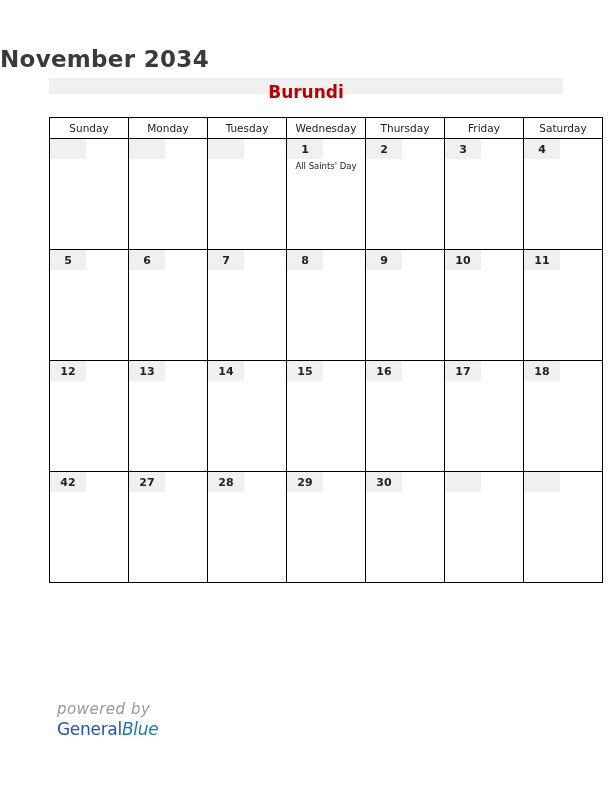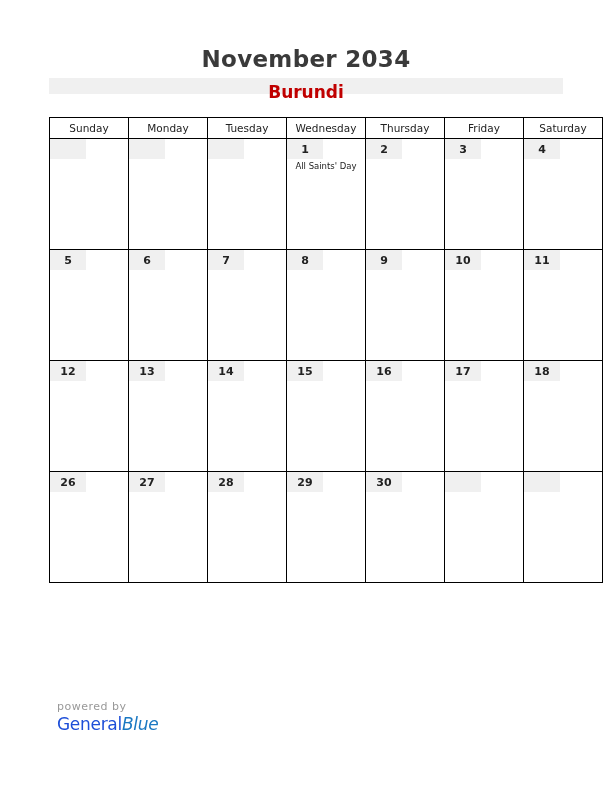--- a/index.html
+++ b/index.html
@@ -1,28 +1,28 @@
 <!DOCTYPE html>
 <html><head>
 <meta charset="utf-8">
 <style>
   html, body { margin:0; padding:0; background:#ffffff; }
   body { width:612px; height:792px; position:relative; font-family:"DejaVu Sans", sans-serif; color:#222; overflow:hidden; }
-  .title { position:absolute; top:46px; left:0; width:612px; text-align:center; font-size:23px; font-weight:bold; color:#3a3a3a; letter-spacing:0.3px; }
+  .title { position:absolute; top:46px; left:0; width:612px; font-size:23px; font-weight:bold; color:#3a3a3a; letter-spacing:0.3px; }
   .country-bar { position:absolute; top:78px; left:49px; width:514px; height:16px; background:#f0f0f0; }
   .country { display:block; text-align:center; line-height:29px; font-size:17px; font-weight:bold; color:#c00000; }
   table.cal { position:absolute; top:117px; left:49px; border-collapse:collapse; table-layout:fixed; width:554px; }
   table.cal th, table.cal td { border:1.3px solid #000; padding:0; }
   table.cal th { height:20px; font-weight:normal; font-size:10.5px; color:#222; text-align:center; }
   table.cal td { height:110px; vertical-align:top; position:relative; }
   .daynum { display:block; width:36px; height:20px; background:#f0f0f0; font-weight:bold; font-size:11px; line-height:22px; text-align:center; color:#222; }
   .daynum.empty { color:transparent; }
   .holiday { display:block; font-size:8.5px; text-align:center; margin-top:2px; color:#222; }
   .footer { position:absolute; top:700px; left:57px; }
-  .powered { font-size:11px; color:#999; letter-spacing:0.5px; }
+  .powered { font-size:15px; color:#999; letter-spacing:0.5px;font-style:italic; }
   .brand { font-size:17px; margin-top:1px; letter-spacing:-0.3px; }
   .brand .g { color:#1d4ed8; }
   .brand .b { color:#1a78c2;font-style:italic; }
 </style>
 </head>
 <body>
 
 <div class="title">November 2034</div>
 <div class="country-bar">
   <span class="country">Burundi</span>
@@ -106,21 +106,21 @@
         </td>
         <td>
           <span class="daynum">17</span>
         </td>
         <td>
           <span class="daynum">18</span>
         </td>
       </tr>
       <tr>
         <td>
-          <span class="daynum">26</span>
+          <span class="daynum">42</span>
         </td>
         <td>
           <span class="daynum">27</span>
         </td>
         <td>
           <span class="daynum">28</span>
         </td>
         <td>
           <span class="daynum">29</span>
         </td>

